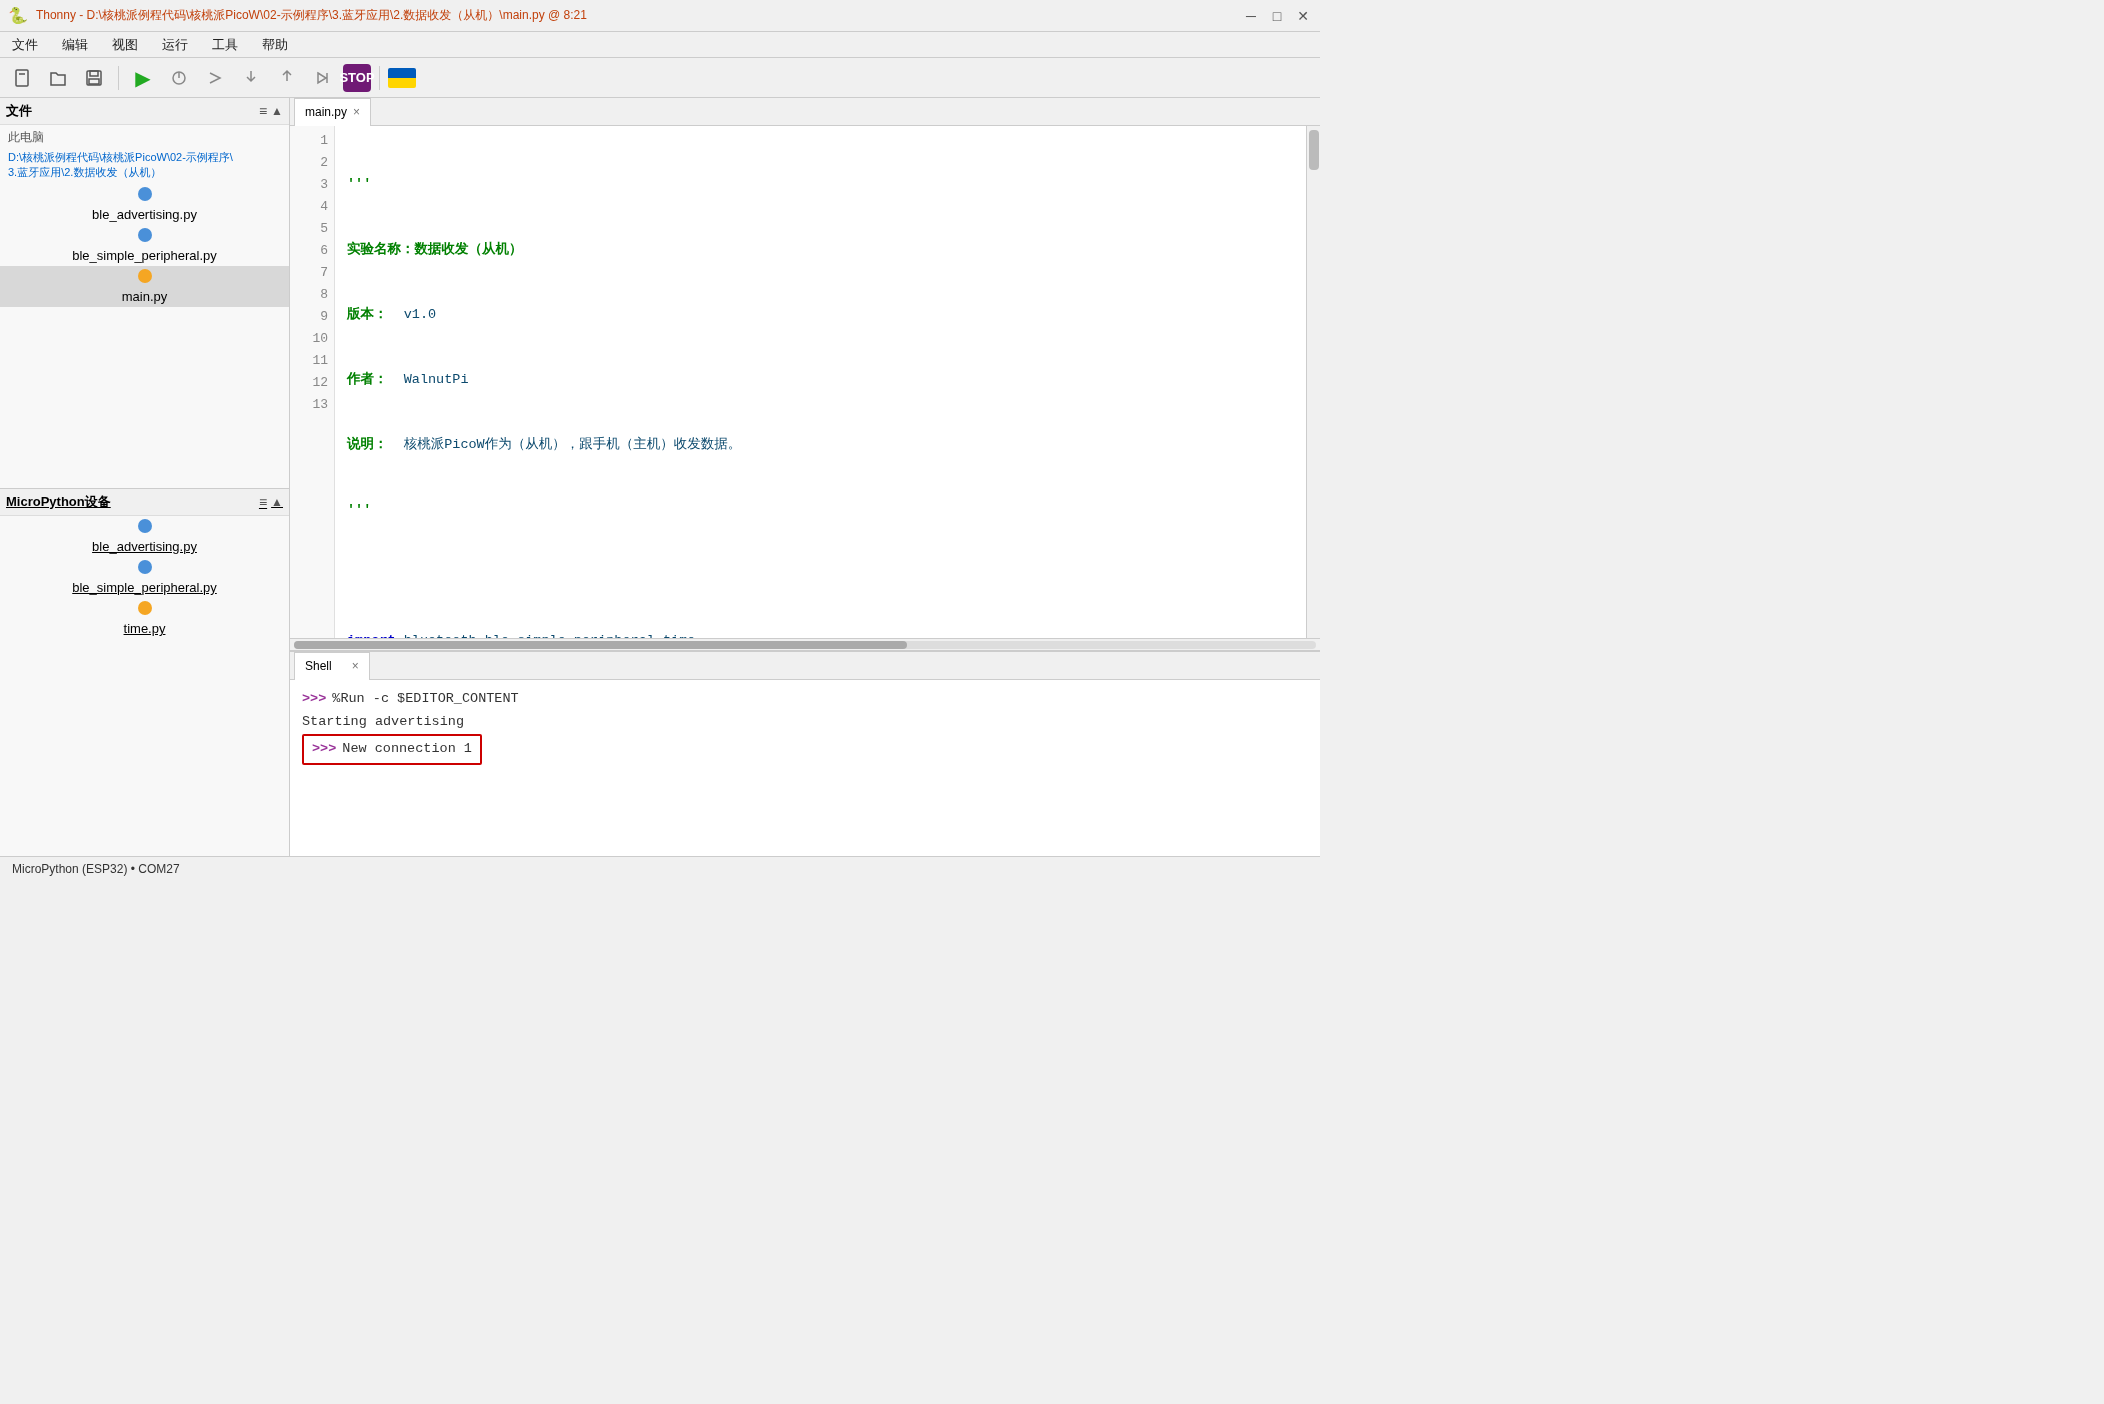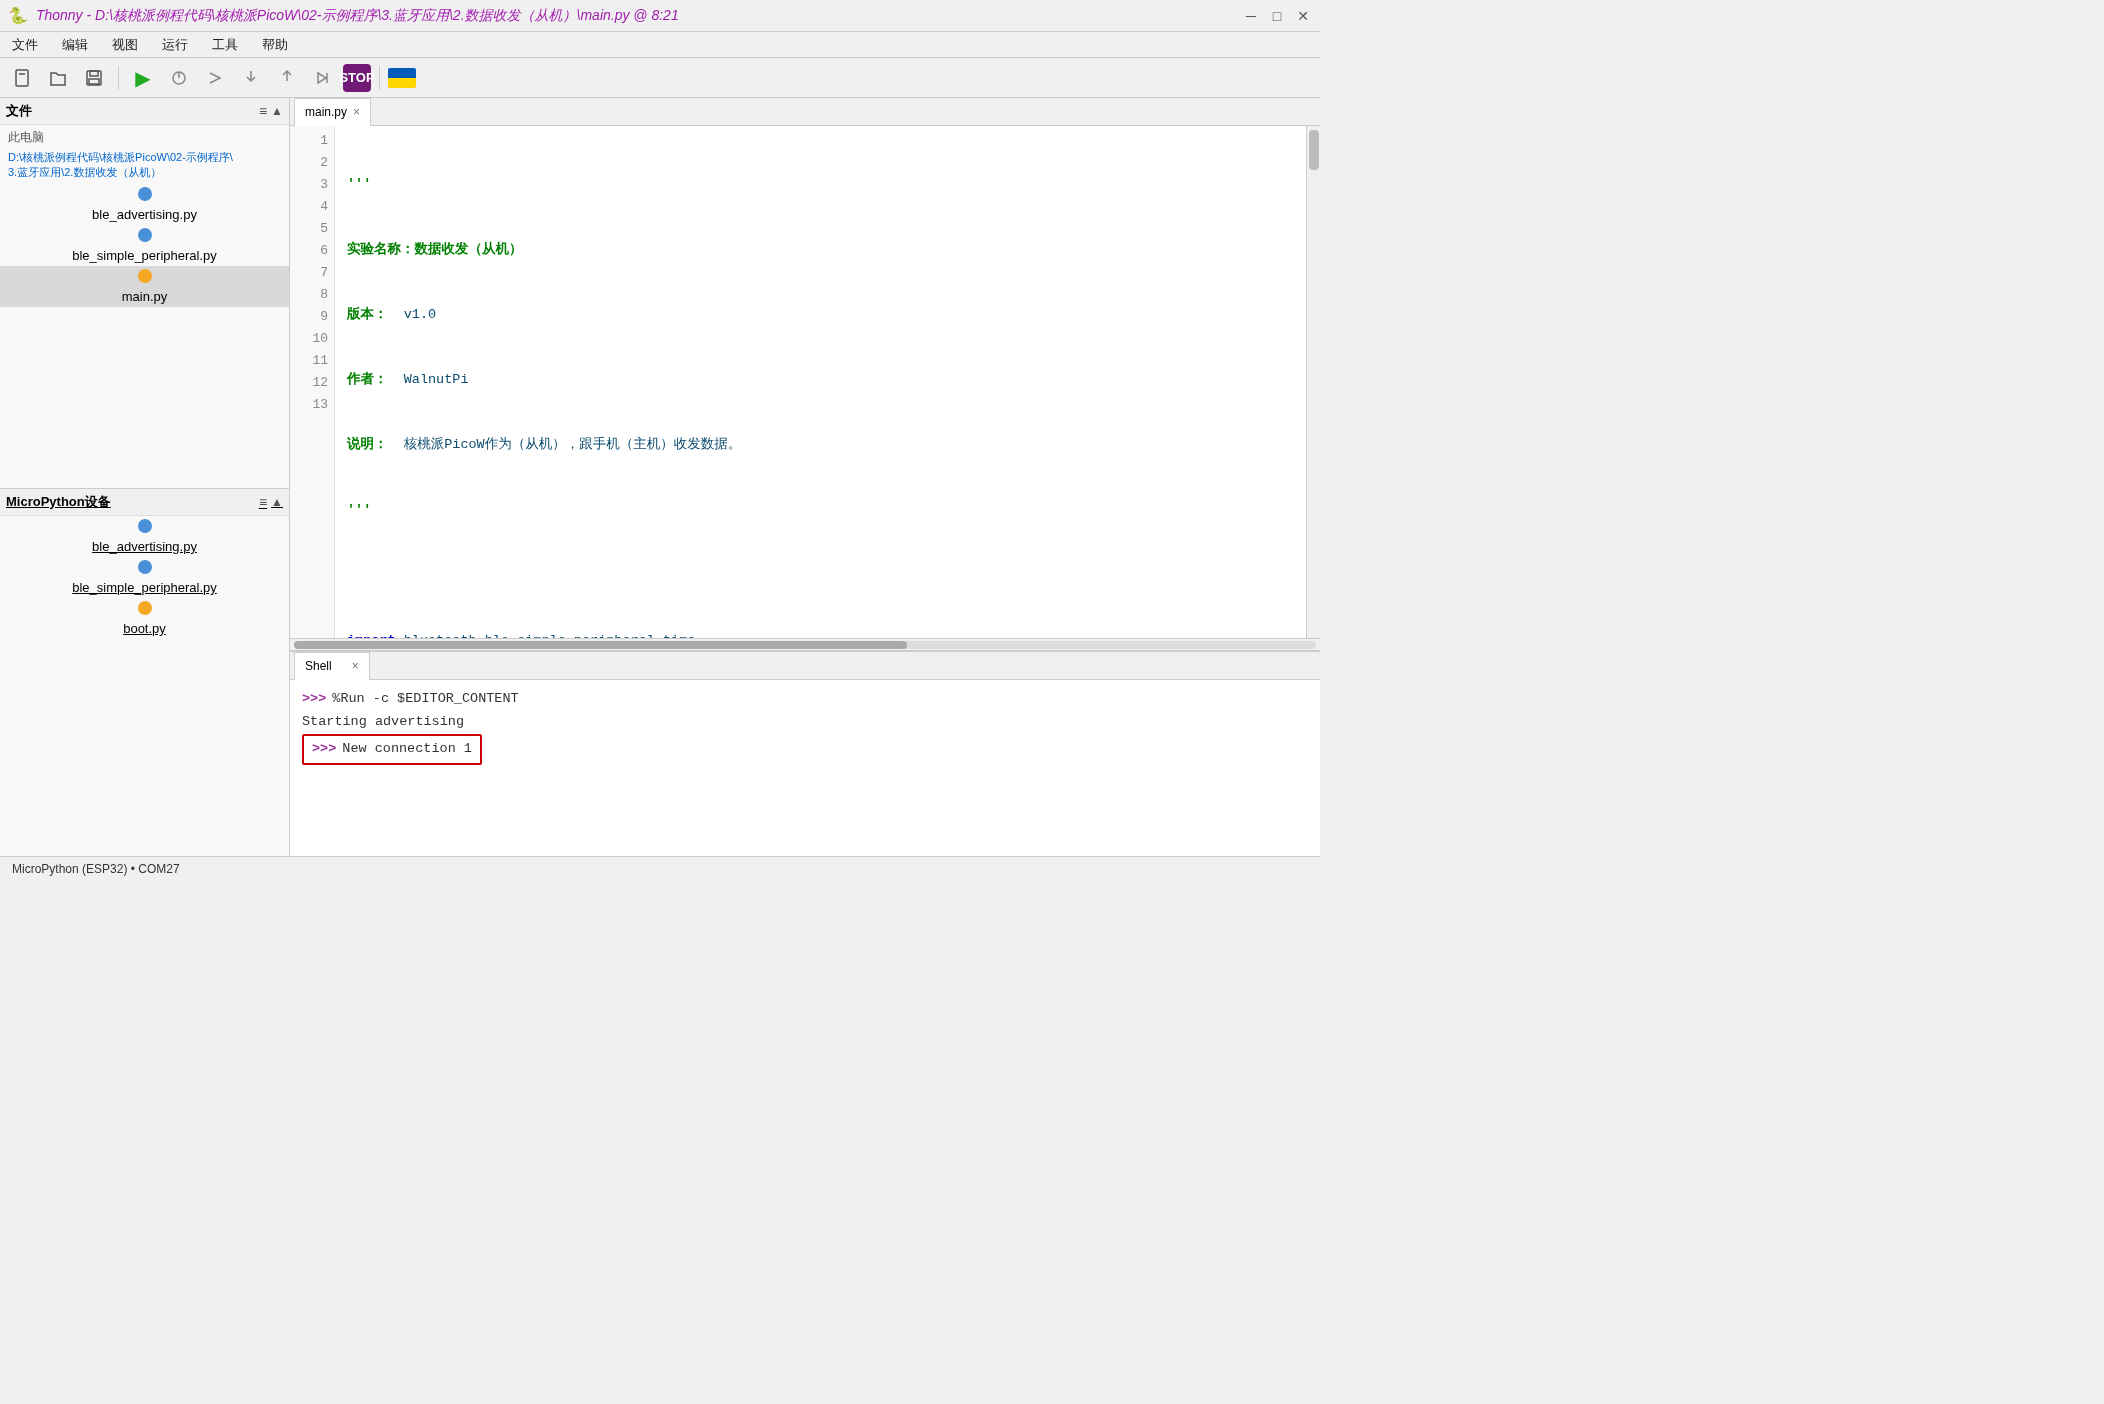--- a/index.html
+++ b/index.html
@@ -25,23 +25,22 @@
     }
     .title-left {
       display: flex;
       align-items: center;
       gap: 8px;
     }
     .title-icon {
       font-size: 16px;
     }
     .title-text {
-      font-size: 14px;
-      color: #a21caf;
-      font-style: italic;
+      font-size: 12px;
+      color: #c2410c;
     }
     .title-controls {
       display: flex;
       gap: 8px;
     }
     .title-btn {
       width: 18px;
       height: 18px;
       display: flex;
       align-items: center;
@@ -534,21 +533,21 @@
         <div class="file-item">
           <span class="py-icon py-icon-blue"></span>
           <span>ble_advertising.py</span>
         </div>
         <div class="file-item">
           <span class="py-icon py-icon-blue"></span>
           <span>ble_simple_peripheral.py</span>
         </div>
         <div class="file-item">
           <span class="py-icon py-icon-yellow"></span>
-          <span>boot.py</span>
+          <span>time.py</span>
         </div>
       </div>
     </div>
 
   </div>
 
   <div class="right-panel">
 
     <div class="tab-bar">
       <div class="tab">

